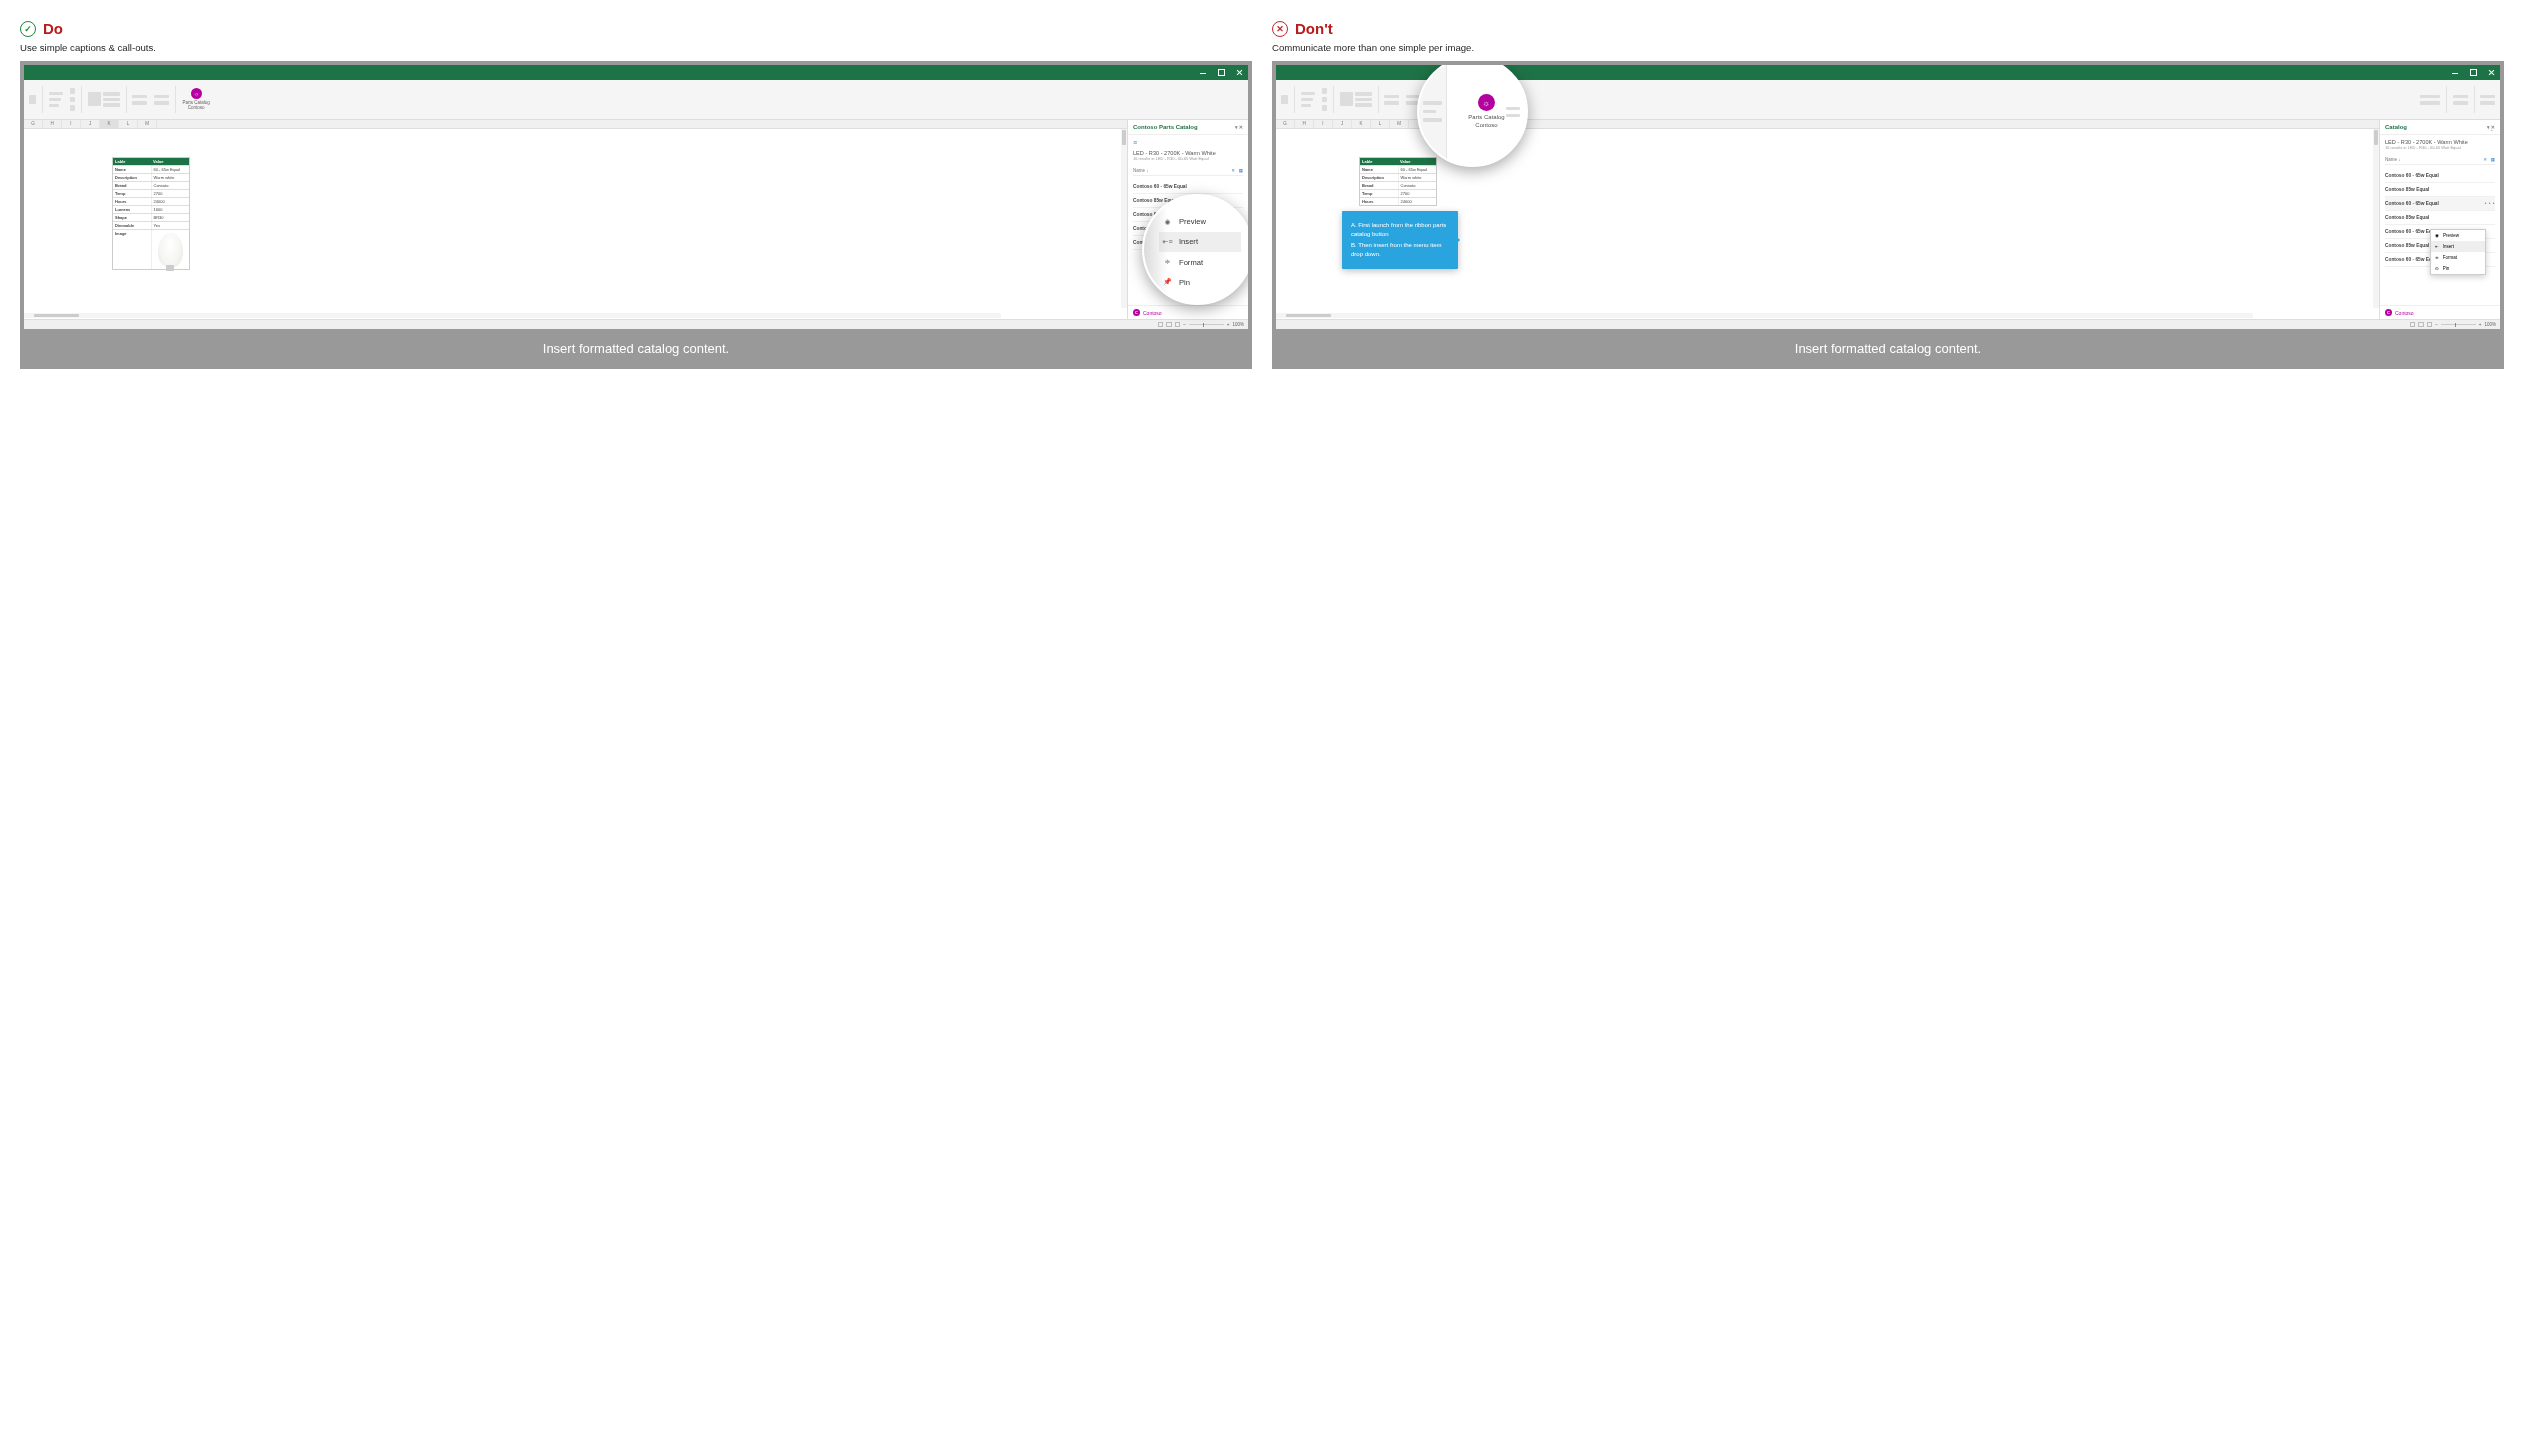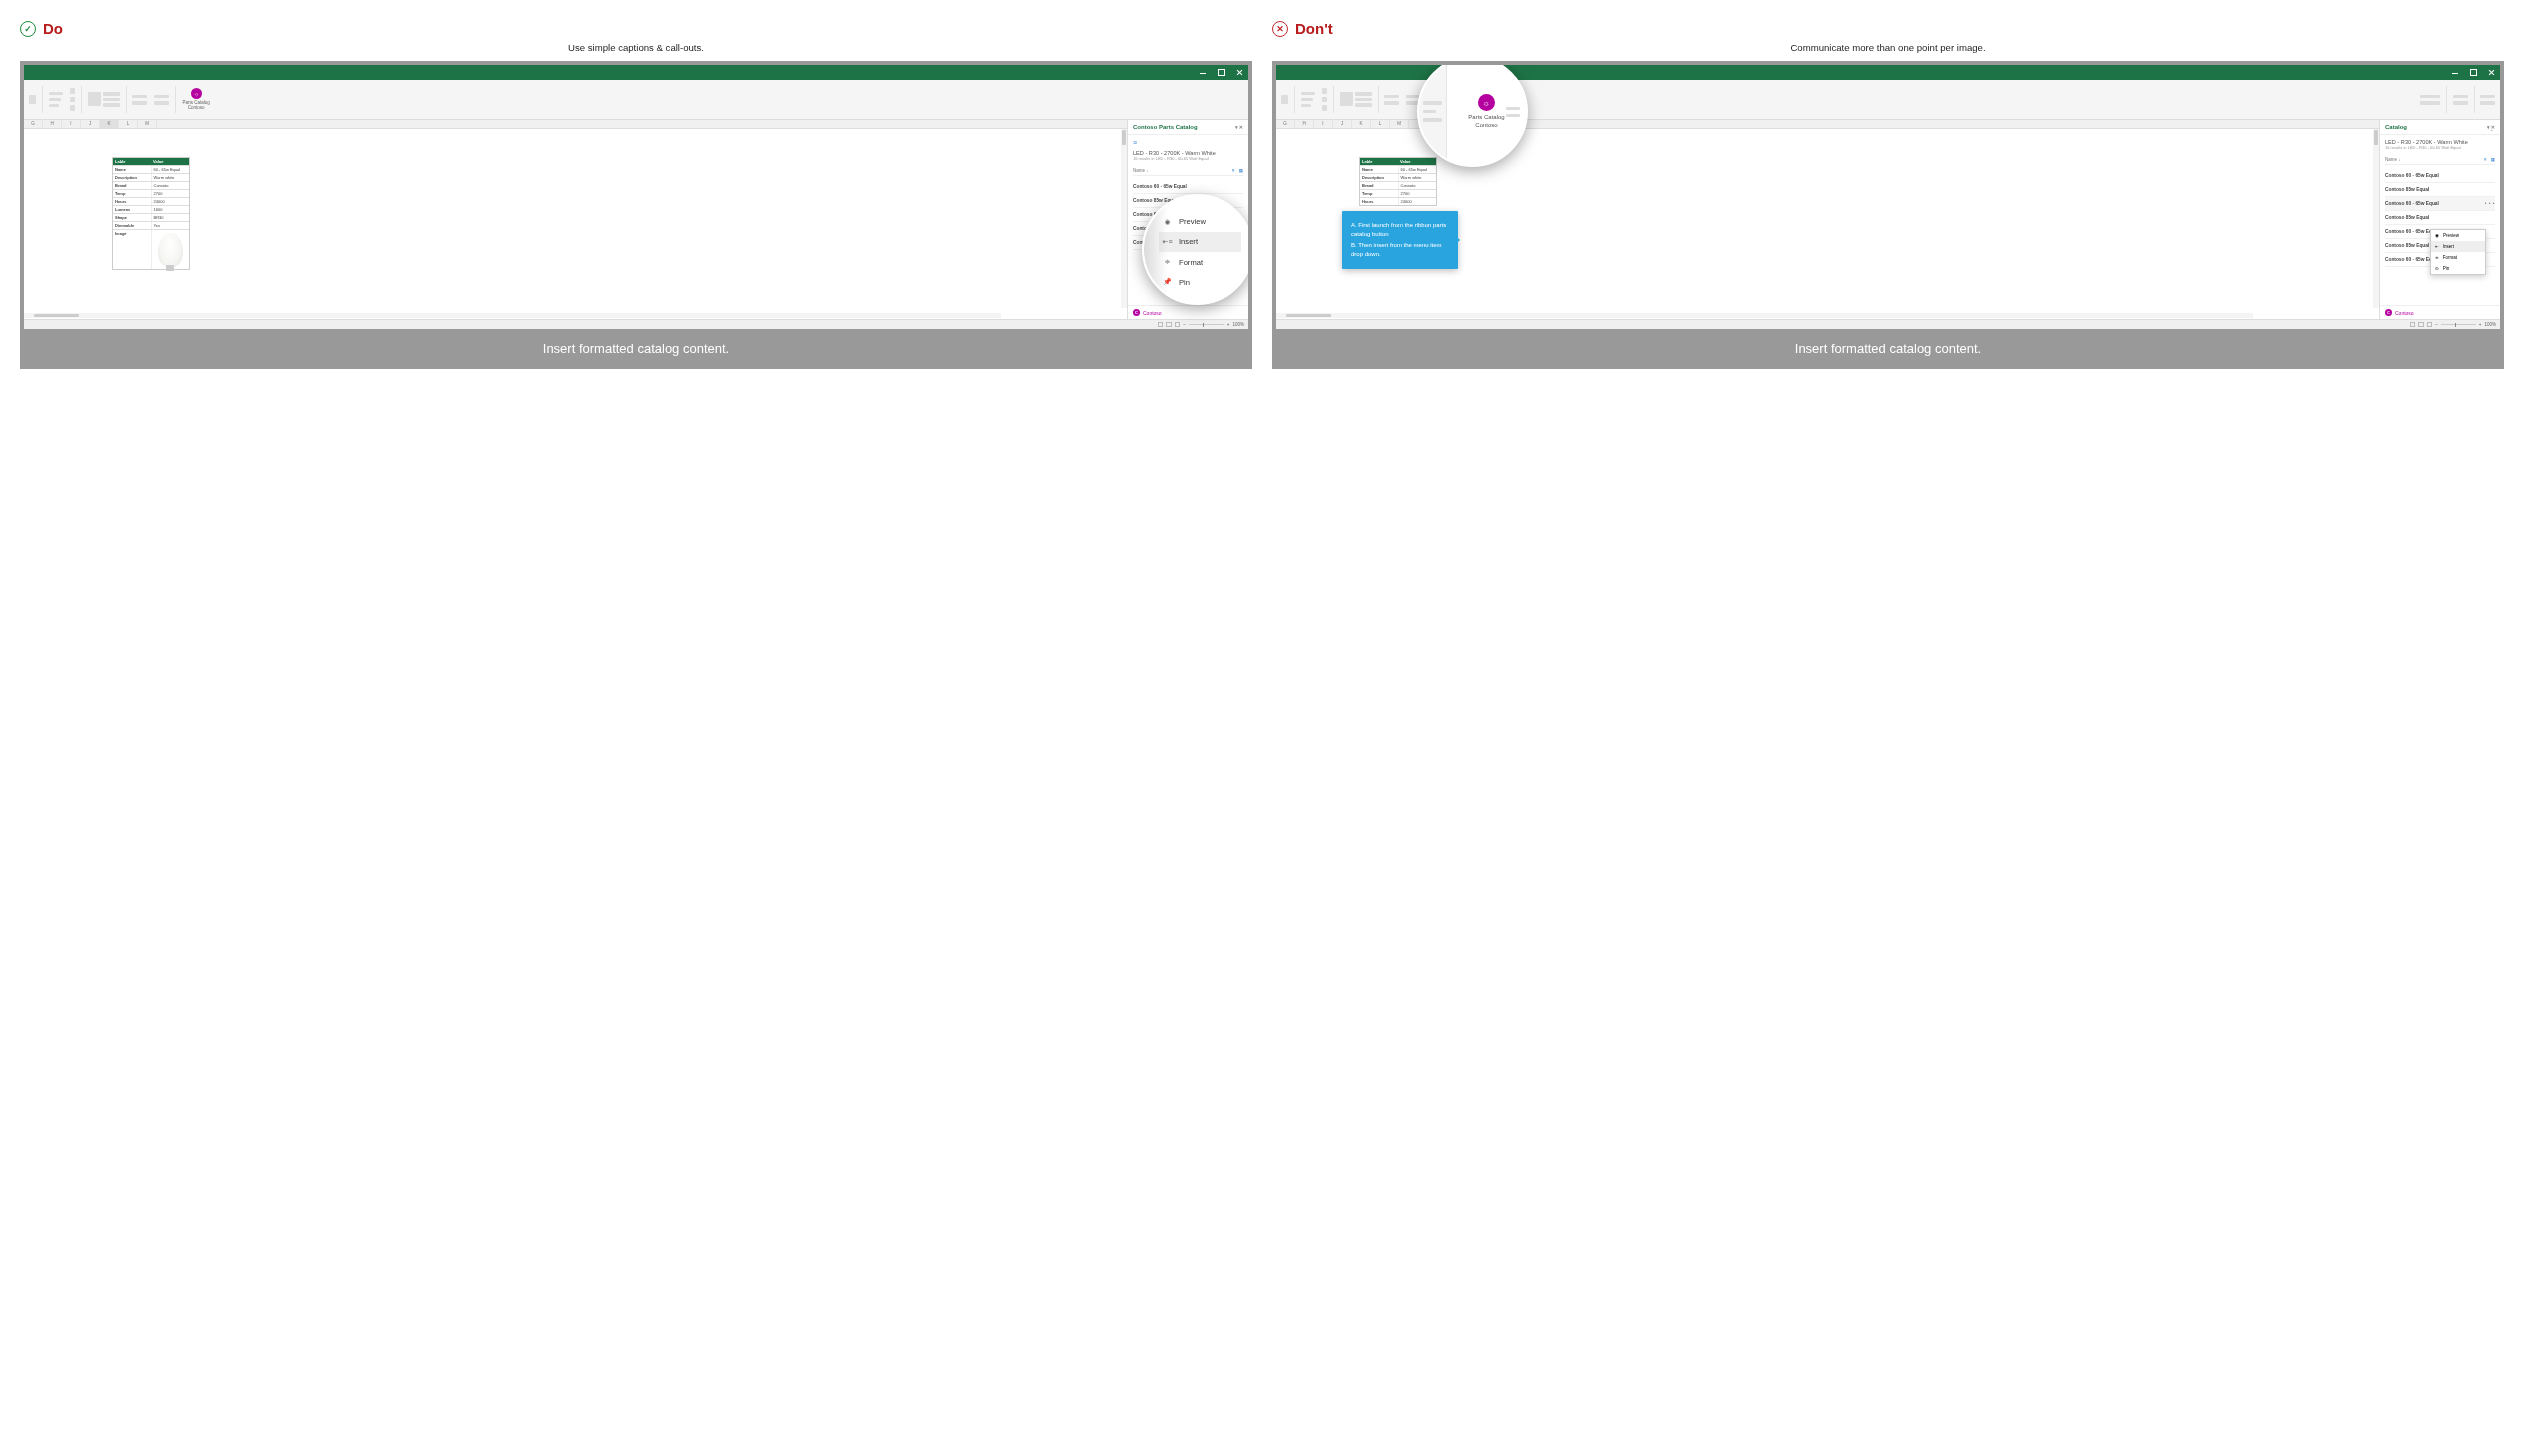--- a/index.html
+++ b/index.html
@@ -4,21 +4,21 @@
 <style>
   * { box-sizing: border-box; margin: 0; padding: 0; font-family: 'Segoe UI', Arial, sans-serif; }
   body { background: #fff; padding: 20px; }
   .columns { display: flex; gap: 20px; }
   .col { flex: 1; }
   .col-header { display: flex; align-items: center; gap: 7px; margin-bottom: 5px; }
   .col-header h2 { font-size: 15px; font-weight: 700; color: #b91c1c; }
   .badge { width: 16px; height: 16px; border-radius: 50%; border: 1.3px solid; display:inline-flex; align-items:center; justify-content:center; font-size: 9px; font-weight: bold; }
   .badge-do { border-color:#1a8a3a; color:#1a8a3a; }
   .badge-dont { border-color:#c1272d; color:#c1272d; }
-  .subhead { font-size: 9.6px; color:#252525; margin-bottom: 8px; font-weight:400;text-align:center;}
+  .subhead { font-size: 9.6px; color:#252525; margin-bottom: 8px; font-weight:400;}
   .panel { background:#999; padding:0; position:relative; }
   .shot-frame { background:#fff; margin:0 0 0 0; display:flex; flex-direction:column; height:268px; position:relative; overflow:hidden; border:4px solid #999; border-bottom:none; }
   
   .titlebar { height:15px; background:#1e7346; display:flex; justify-content:flex-end; align-items:center; padding:0 5px; gap:11px; }
   .titlebar .wbtn { width:7px; height:7px; display:inline-block; }
   .wbtn-min::after { content:''; display:block; width:6px; height:1px; background:#fff; margin-top:4px;}
   .wbtn-max::after { content:''; display:block; width:5px; height:5px; border:0.8px solid #fff; }
   .wbtn-x::before, .wbtn-x::after { content:''; position:absolute; width:7px;height:1px;background:#fff; }
   .wbtn-x { position:relative; width:7px;height:7px;}
   .wbtn-x::before{ transform:rotate(45deg); top:3px;}
@@ -295,21 +295,21 @@
       </div>
       <div class="caption">Insert formatted catalog content.</div>
     </div>
   </div>
 
   <div class="col">
     <div class="col-header">
       <span class="badge badge-dont">✕</span>
       <h2>Don't</h2>
     </div>
-    <div class="subhead">Communicate more than one point per image.</div>
+    <div class="subhead">Communicate more than one simple per image.</div>
     <div class="panel">
       <div class="shot-frame">
         <div class="titlebar">
           <span class="wbtn wbtn-min"></span>
           <span class="wbtn wbtn-max"></span>
           <span class="wbtn wbtn-x"></span>
         </div>
         <div class="ribbon">
           <div class="rgrp">
               <div class="bar" style="width:7px;height:9px"></div>

